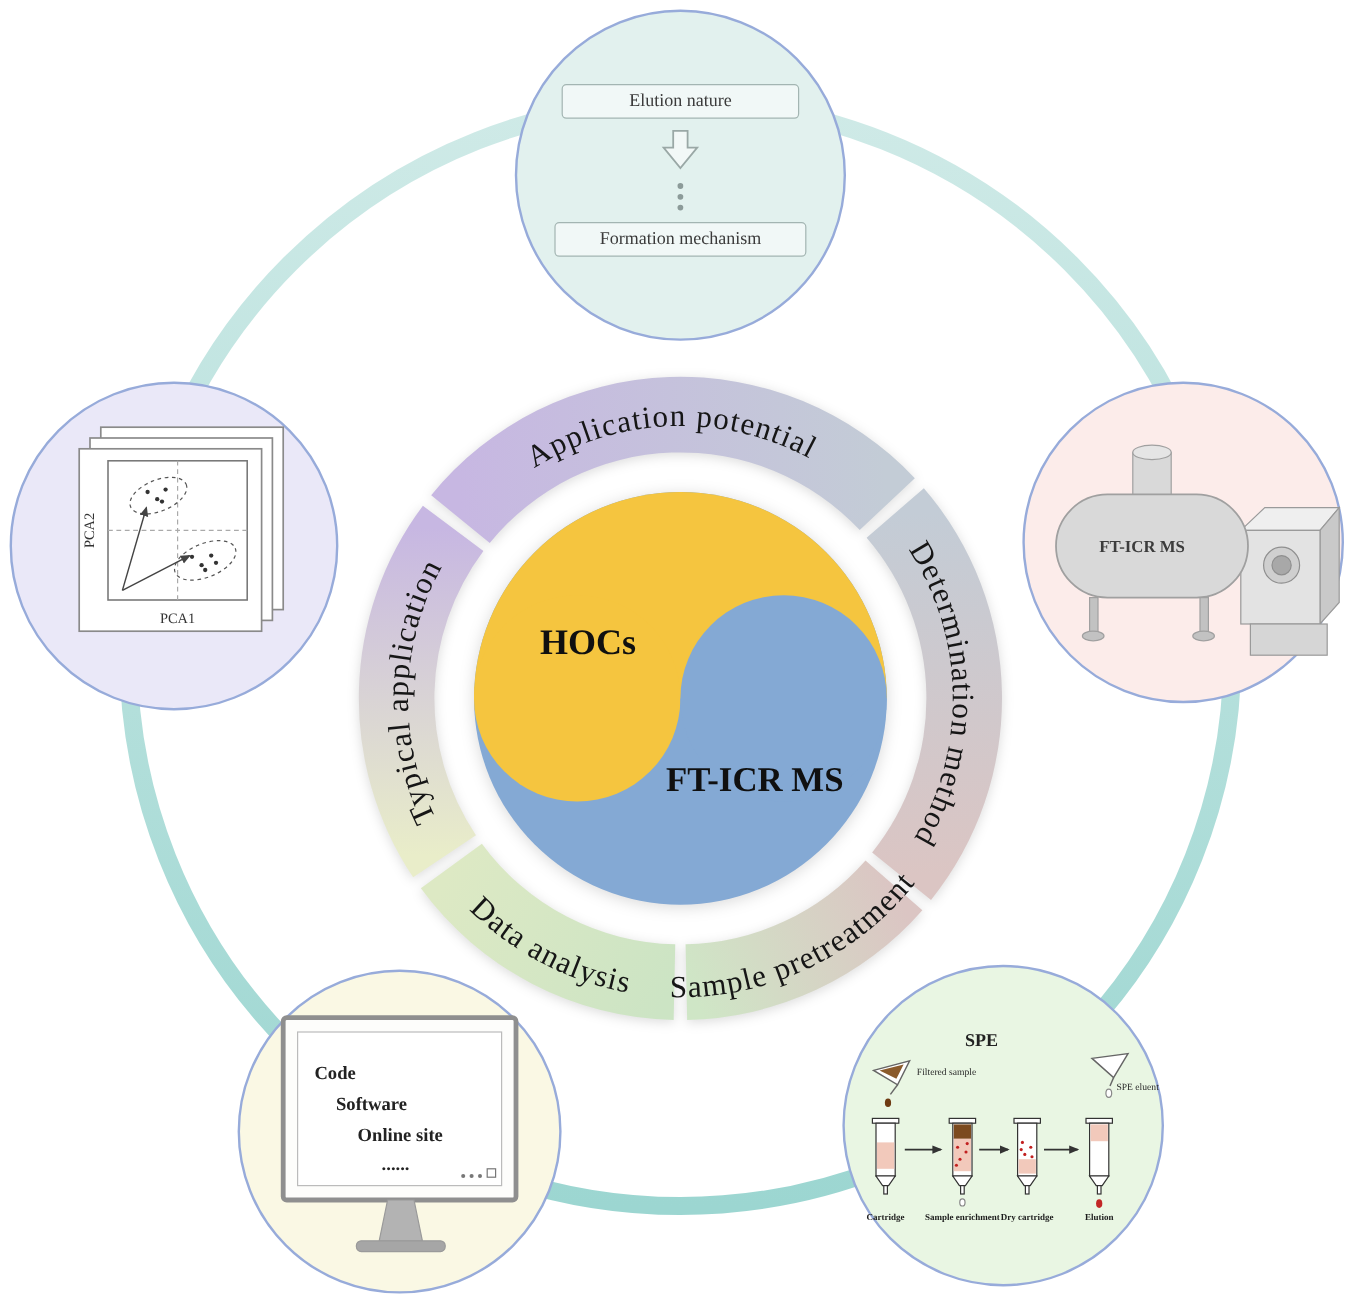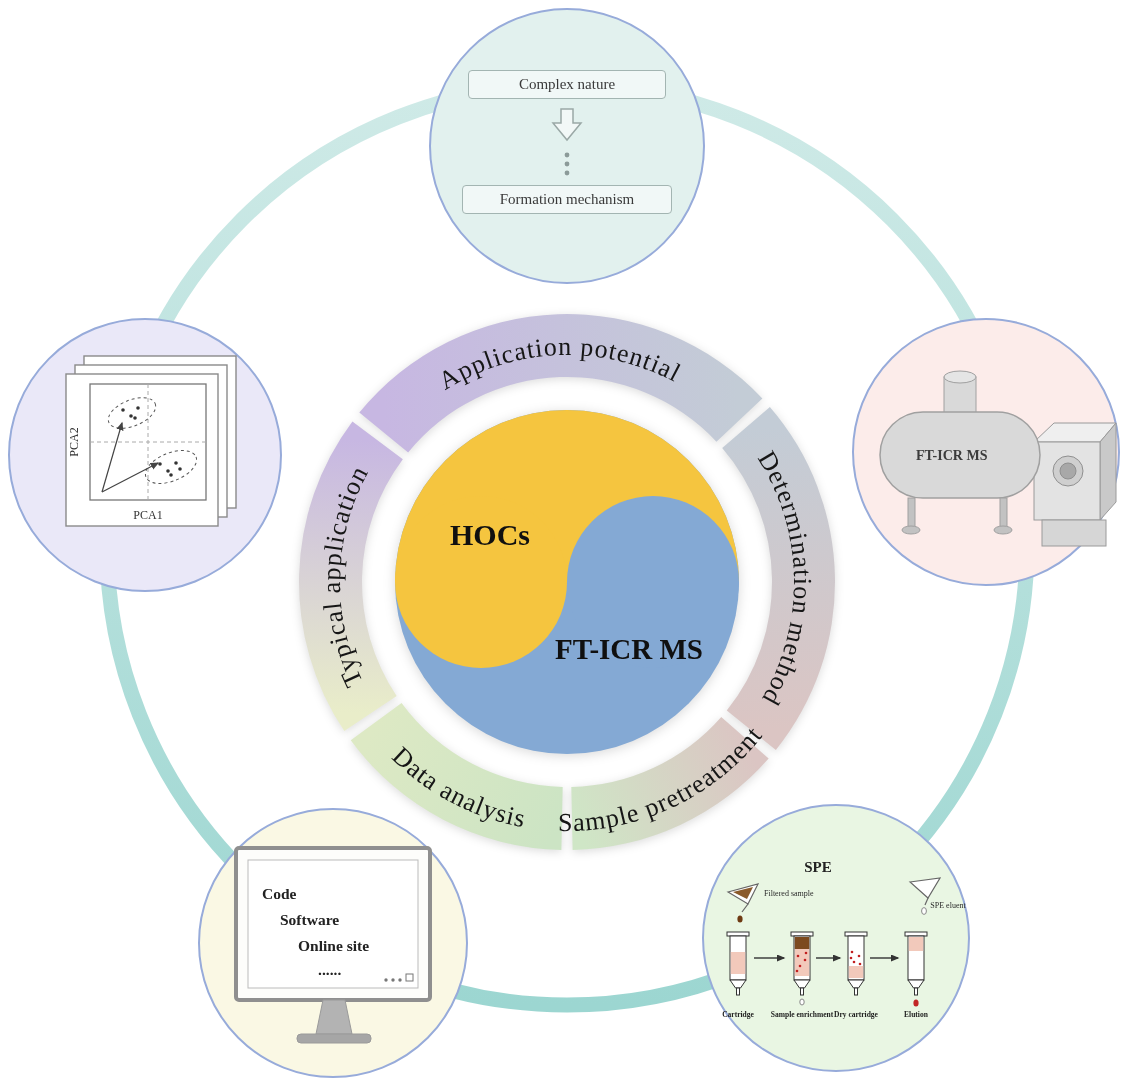--- a/index.html
+++ b/index.html
@@ -87,21 +87,21 @@
       <path d="M118,290 A172,172 0 0 1 462,290 Z" fill="#f5c53f"></path>
       <circle cx="204" cy="290" r="86" fill="#f5c53f"></circle>
       <circle cx="376" cy="290" r="86" fill="#84a9d4"></circle>
       <text x="213" y="253" font-size="30" text-anchor="middle" class="yy-text">HOCs</text>
       <text x="352" y="367" font-size="29" text-anchor="middle" class="yy-text">FT-ICR MS</text>
     </g>
   </svg>
 
   <div class="sat sat-top">
     <div class="sat-box box-w1">
-      <span>Complex nature</span>
+      <span>Elution nature</span>
     </div>
     <svg width="34" height="36" viewBox="0 0 34 36">
       <path d="M11,2 h12 v14 h8 L17,33 3,16 h8 Z" fill="#f2f8f7" stroke="#9aa8a6" stroke-width="1.5"></path>
     </svg>
     <svg width="10" height="26" viewBox="0 0 10 26">
       <circle cx="5" cy="4" r="2.4" fill="#8c9b99"></circle>
       <circle cx="5" cy="13" r="2.4" fill="#8c9b99"></circle>
       <circle cx="5" cy="22" r="2.4" fill="#8c9b99"></circle>
     </svg>
     <div class="sat-box box-w2">

